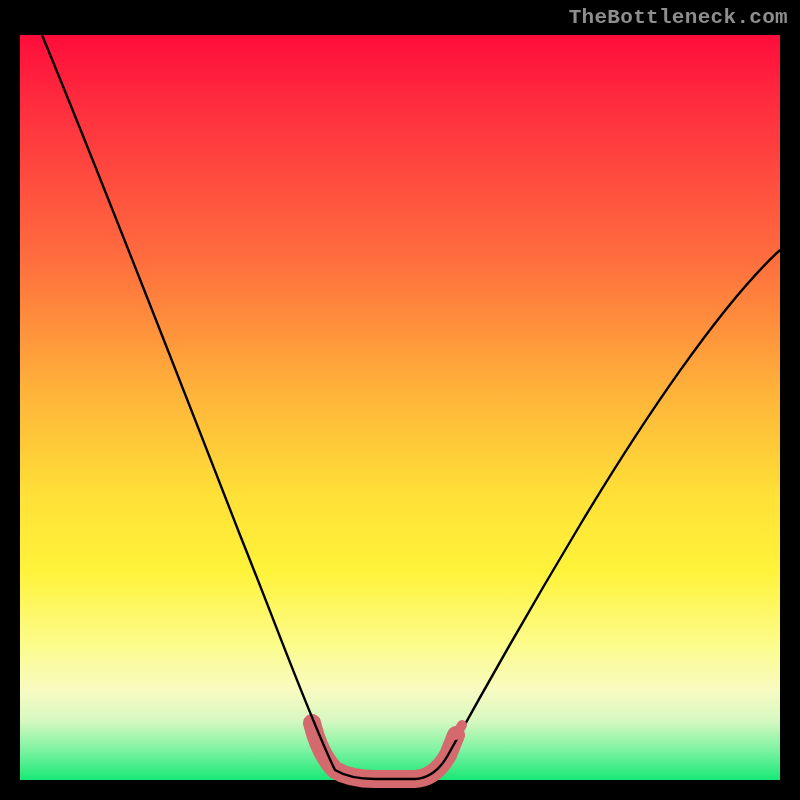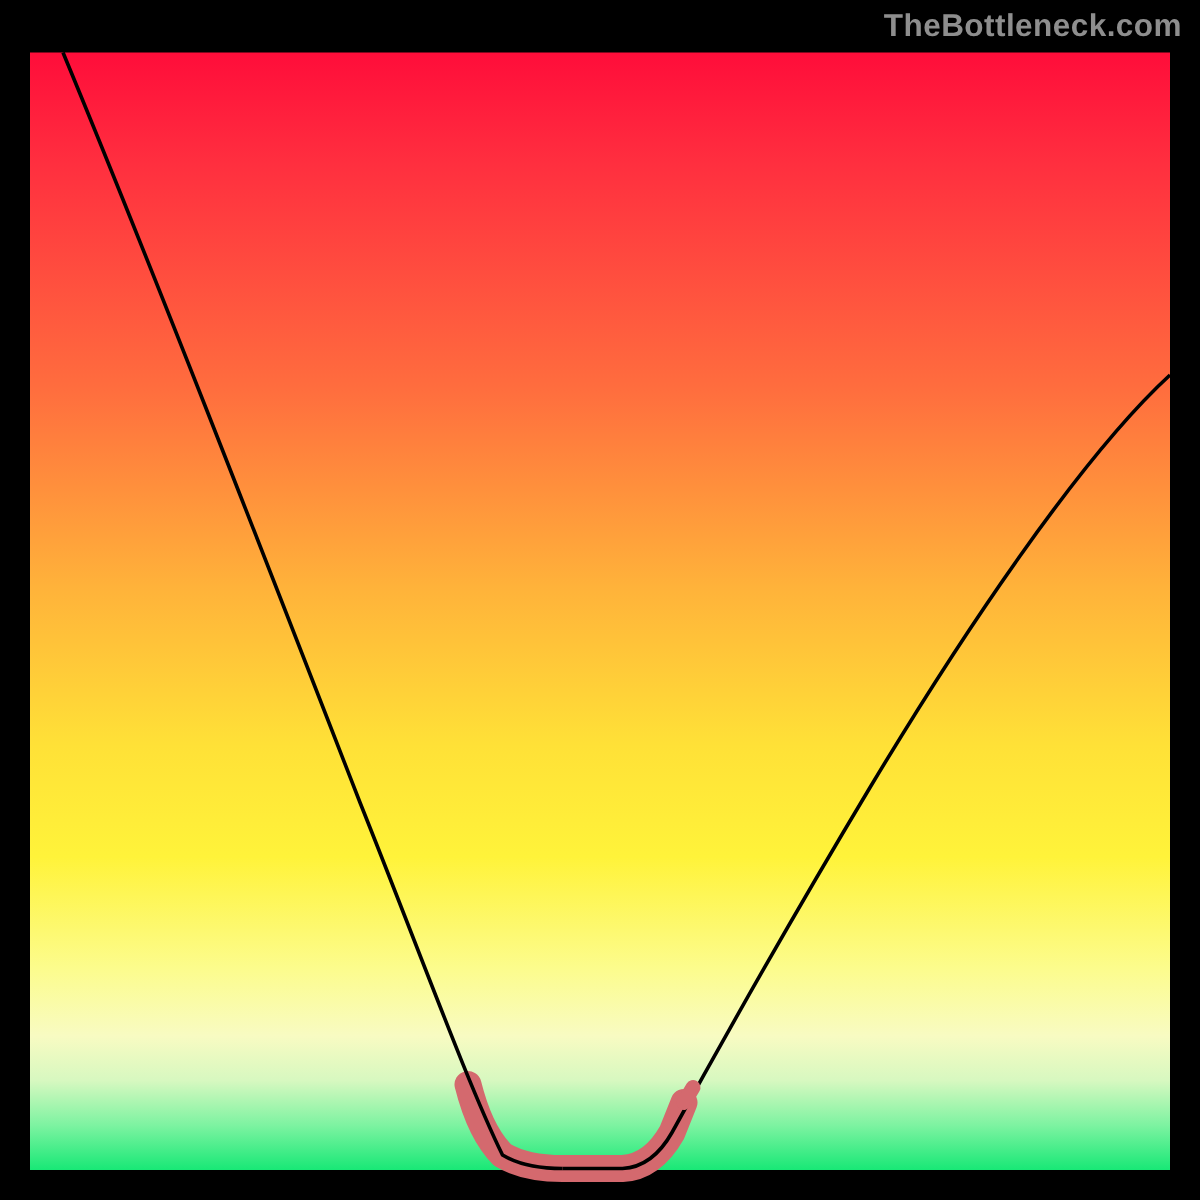--- a/index.html
+++ b/index.html
@@ -8,20 +8,21 @@
     width: 800px;
     height: 800px;
     background: #000;
     overflow: hidden;
     font-family: Arial, Helvetica, sans-serif;
   }
   .frame {
     position: absolute;
     inset: 0;
     background: #000;
+    font-family: Liberation Mono, monospace;
   }
   .plot-area {
     position: absolute;
     left: 20px;
     top: 35px;
     width: 760px;
     height: 745px;
     
     background: linear-gradient(
       to bottom,

